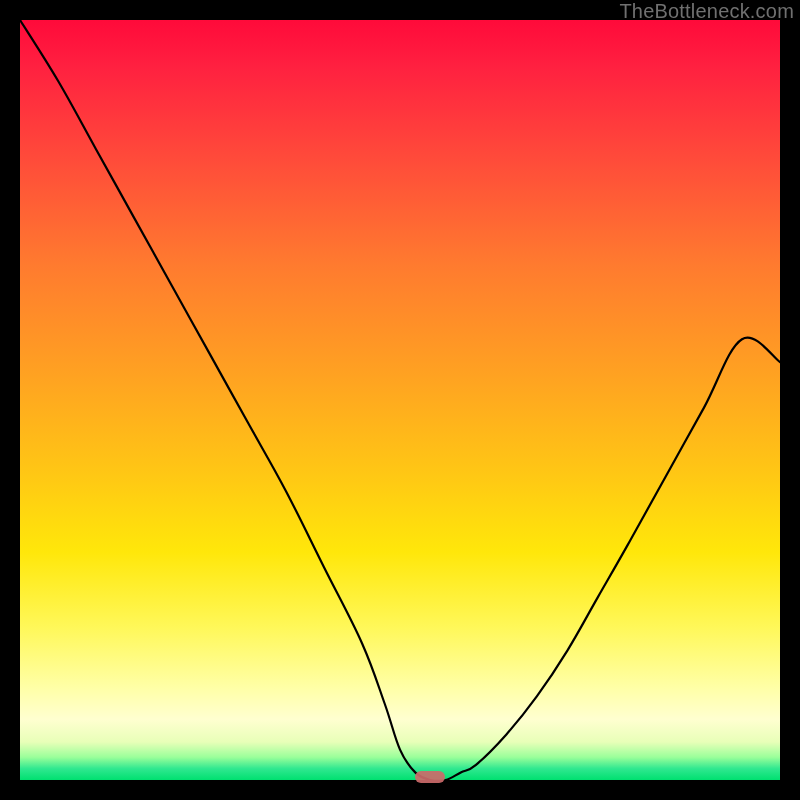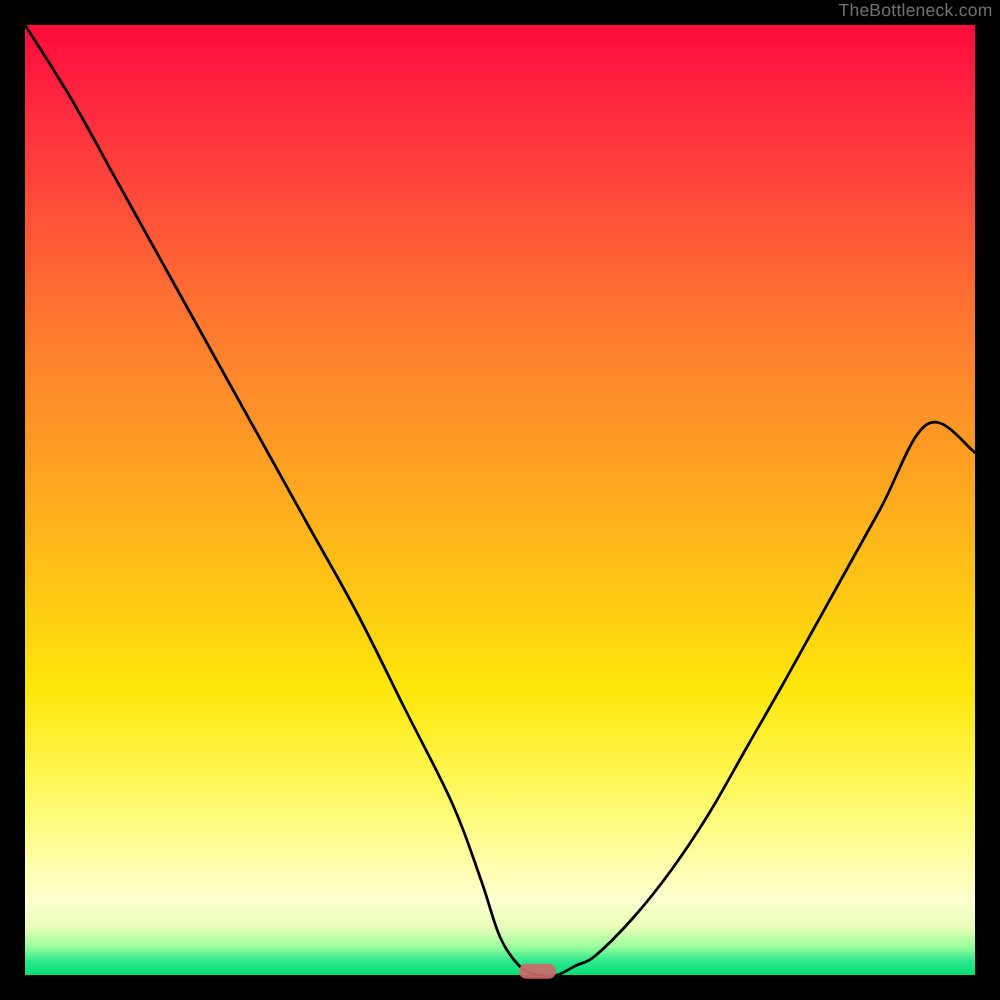--- a/index.html
+++ b/index.html
@@ -56,21 +56,21 @@
     width: 30px;
     height: 12px;
     border-radius: 6px;
     background: #cc6a6a;
     opacity: 0.92;
   }
   .watermark {
     position: absolute;
     top: 0px;
     right: 6px;
-    font-size: 14px;
+    font-size: 20px;
     font-weight: 500;
     color: #707070;
     letter-spacing: 0.2px;
     user-select: none;
   }
 </style>
 </head>
 <body>
 
 <div class="frame">

